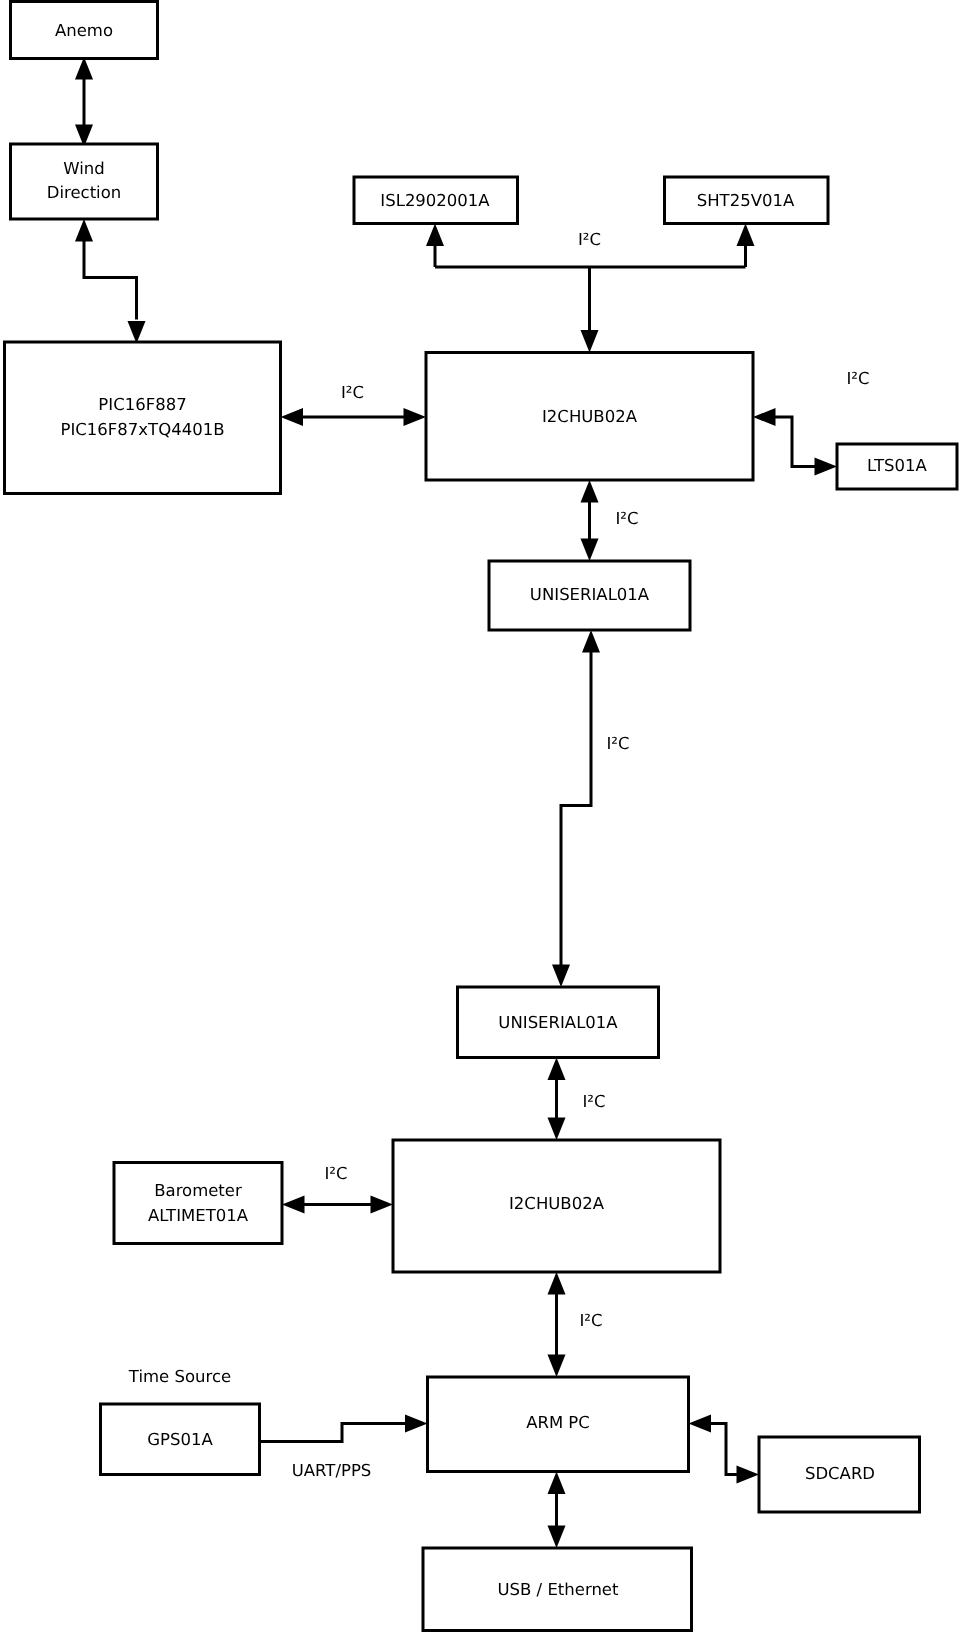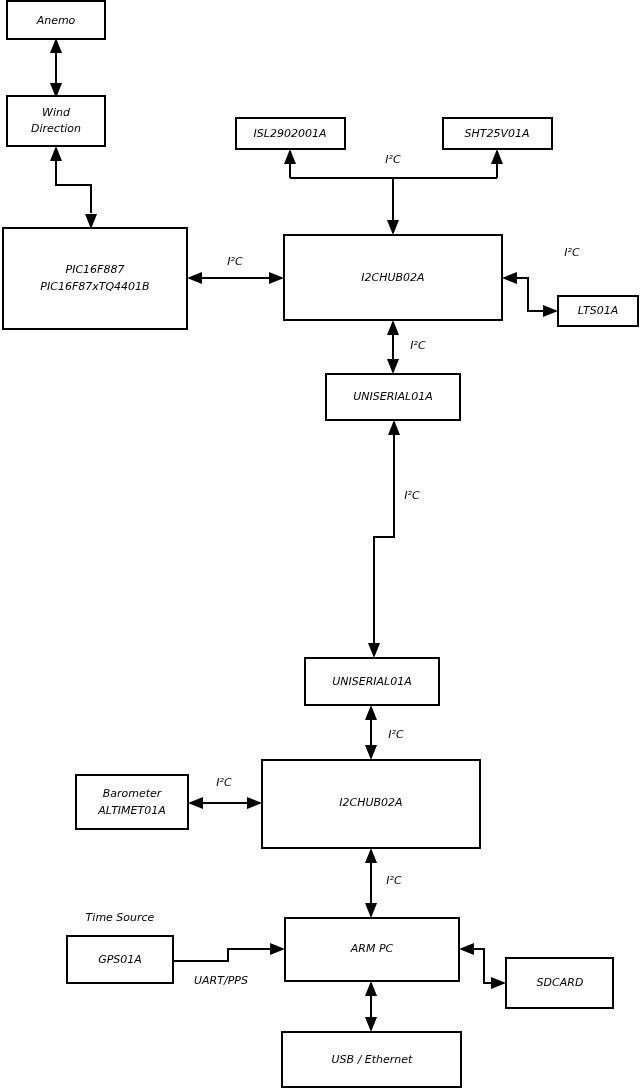--- a/index.html
+++ b/index.html
@@ -12,21 +12,20 @@
     width: 640px;
     height: 1089px;
     font-family: "DejaVu Sans", sans-serif;
     overflow: hidden;
   }
   #diagram-root {
     position: relative;
     width: 532px;
     height: 1089px;
     background: #ffffff;
-    font-style: italic;
   }
   svg.diagram {
     display: block;
     width: 640px;
     height: 1089px;
   }
   .node-box {
     fill: #ffffff;
     stroke: #000000;
     stroke-width: 2;

